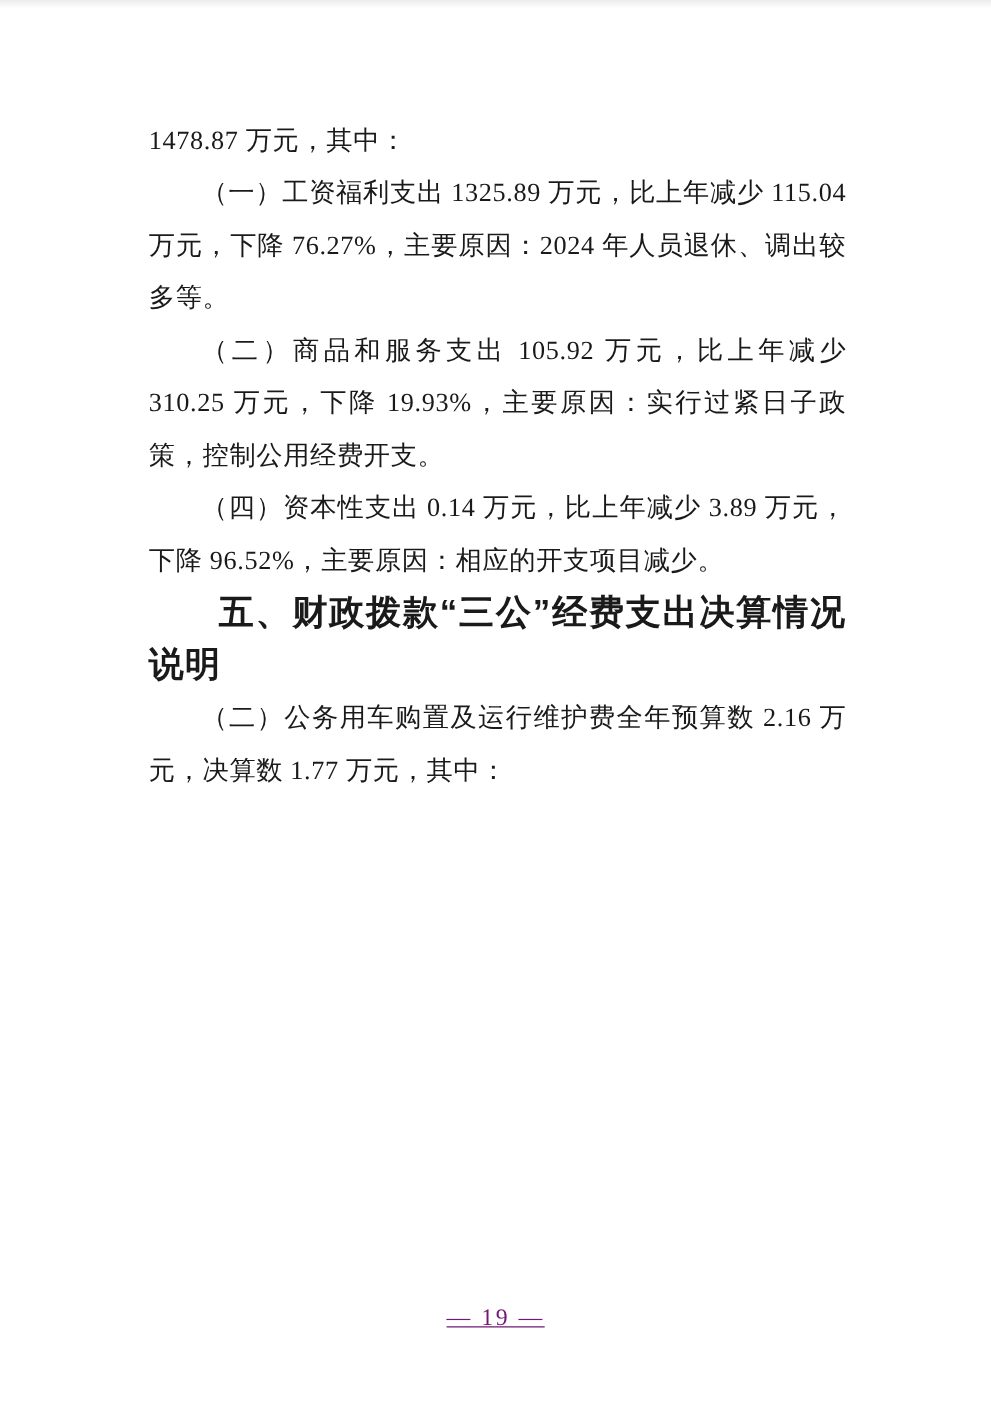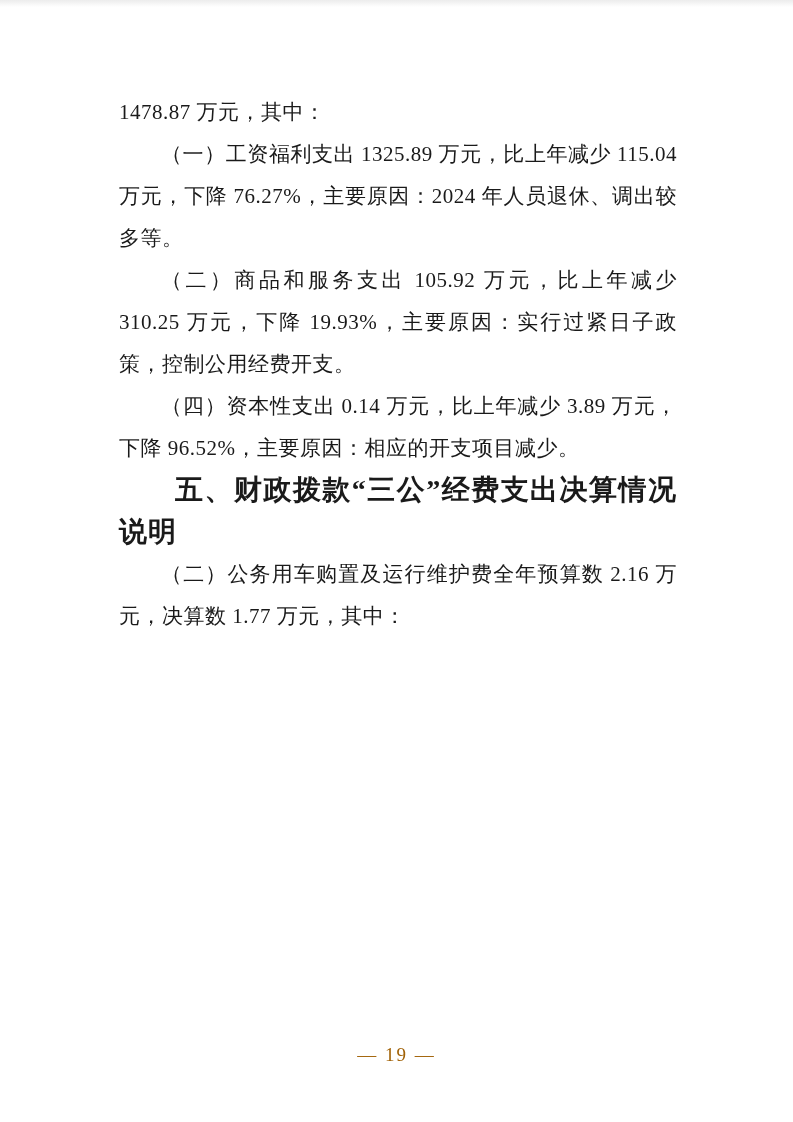--- a/index.html
+++ b/index.html
@@ -28,21 +28,20 @@
     top: 91px;
     width: 558px;
     font-size: 21px;
     line-height: 42px;
     text-align: justify;
     letter-spacing: 0.5px;
   }
   .content p {
     margin: 0;
     padding: 0;
-    font-family: Liberation Serif, serif;
   }
   .para {
     text-indent: 2em;
   }
   .para-continuation {
     text-indent: 0;
   }
   .heading {
     text-indent: 2em;
     font-family: "Liberation Sans", "DejaVu Sans", sans-serif;
@@ -52,21 +51,22 @@
   }
   .footer {
     position: absolute;
     left: 0;
     top: 1040px;
     width: 100%;
     text-align: center;
     font-size: 19px;
     line-height: 30px;
     letter-spacing: 2px;
-    color: #a16207;
+    color: #701a75;
+    text-decoration: underline;
   }
 </style>
 </head>
 <body>
 
 <div class="page">
   <div class="page-top-edge"></div>
 
   <div class="content">
     <p class="para-continuation">1478.87 万元，其中：</p>

